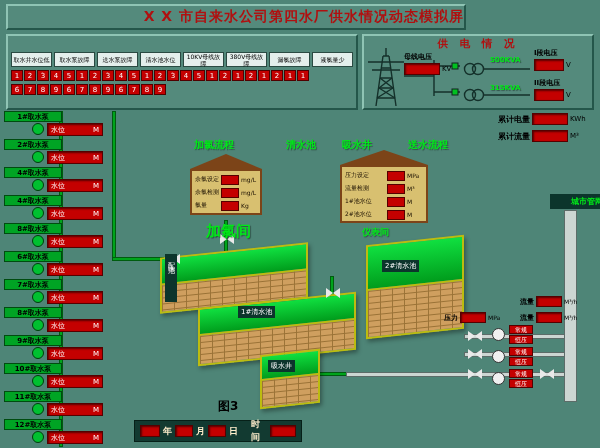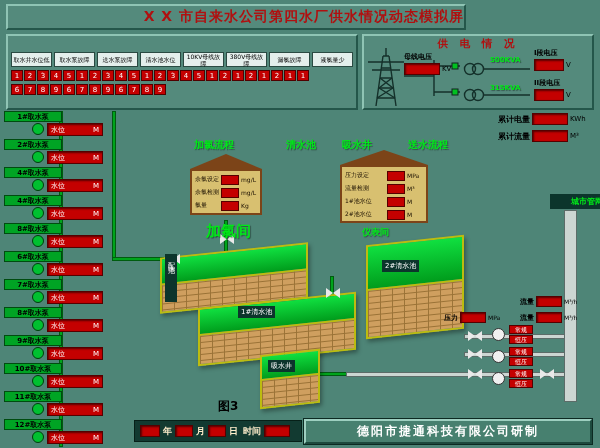--- a/index.html
+++ b/index.html
@@ -492,18 +492,17 @@
   <div class="tchip" style="left:550px;top:194px;font-size:8px;color:#00e818;font-weight:bold;padding:2px 21px">城市管网</div>
 
   <div class="fig">图3</div>
   <div class="datebar">
     <span class="vdisp" style="width:20px"></span>
     <span>年</span>
     <span class="vdisp" style="width:18px"></span>
     <span>月</span>
     <span class="vdisp" style="width:18px"></span>
     <span>日</span>
-    <span style="margin-left:2px">时间</span>
+    <span style="margin-left:10px">时间</span>
     <span class="vdisp" style="width:26px"></span>
   </div>
-  <div class="company">德阳市捷通科技有限公司研制</div>
 
 </div>
 
 </body></html>

